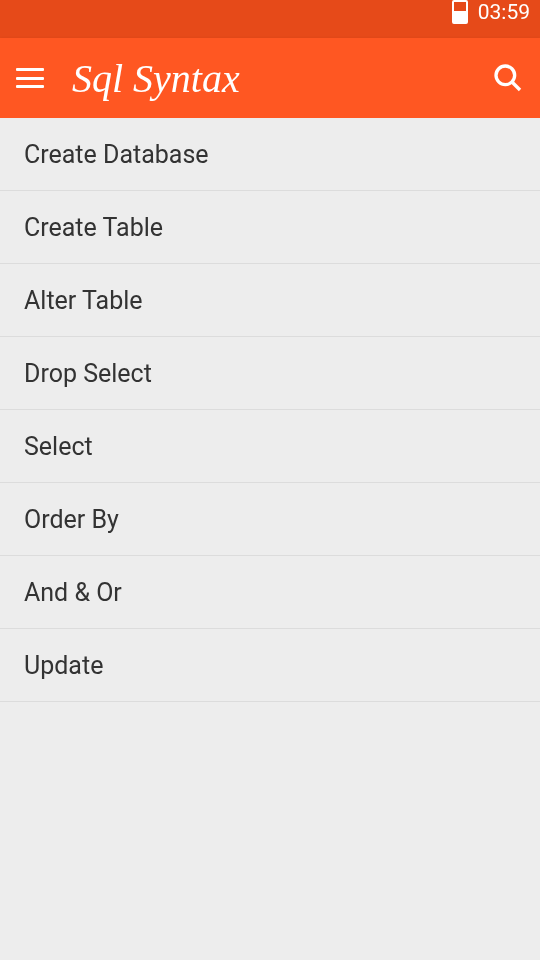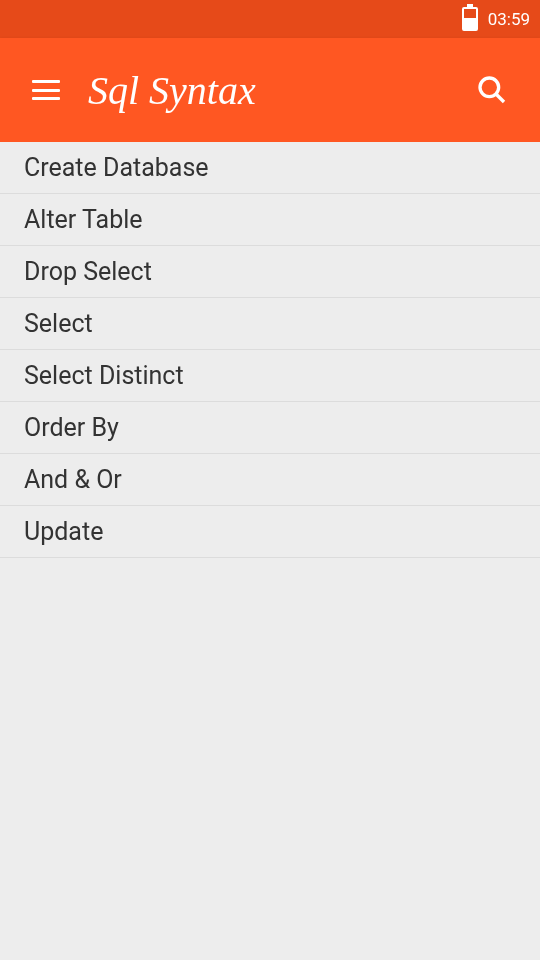--- a/index.html
+++ b/index.html
@@ -11,25 +11,25 @@
       width: 540px;
       height: 960px;
       overflow: hidden;
       font-family: Roboto, Arial, sans-serif;
       background: #ededed;
     }
     .status-bar {
       height: 38px;
       background: #e64a19;
       display: flex;
-      align-items: center;
+      align-items: flex-start;
       justify-content: flex-end;
       padding-right: 10px;
       color: white;
-      font-size: 17px;
+      font-size: 21px;
       font-weight: 400;
     }
     .battery-icon {
       width: 16px;
       height: 24px;
       border: 2px solid white;
       border-radius: 2px;
       position: relative;
       margin-right: 10px;
       display: flex;
@@ -43,25 +43,25 @@
       width: 6px;
       height: 3px;
       background: white;
     }
     .battery-fill {
       width: 100%;
       height: 55%;
       background: white;
     }
     .app-bar {
-      height: 104px;
+      height: 80px;
       background: #ff5722;
       display: flex;
       align-items: center;
-      padding: 0 32px;
+      padding: 0 16px;
       box-shadow: 0 2px 4px rgba(0,0,0,0.2);
     }
     .menu-icon {
       width: 28px;
       height: 20px;
       cursor: pointer;
       display: flex;
       flex-direction: column;
       justify-content: space-between;
       margin-right: 28px;
@@ -87,21 +87,21 @@
     }
     .search-icon svg {
       width: 100%;
       height: 100%;
     }
     .list {
       height: calc(960px - 38px - 84px);
       overflow-y: hidden;
     }
     .list-item {
-      height: 52px;
+      height: 73px;
       display: flex;
       align-items: center;
       padding-left: 24px;
       font-size: 25px;
       color: #333;
       background: #ededed;
       border-bottom: 1px solid #dcdcdc;
       cursor: pointer;
     }
     .list-item:first-child {
@@ -131,30 +131,30 @@
       <line x1="15" y1="15" x2="21" y2="21"></line>
     </svg>
   </div>
 </div>
 
 <div class="list">
   <div class="list-item">
       <span>Create Database</span>
     </div>
   <div class="list-item">
+      <span>Create Table</span>
+    </div>
+  <div class="list-item">
       <span>Alter Table</span>
     </div>
   <div class="list-item">
       <span>Drop Select</span>
     </div>
   <div class="list-item">
       <span>Select</span>
-    </div>
-  <div class="list-item">
-      <span>Select Distinct</span>
     </div>
   <div class="list-item">
       <span>Order By</span>
     </div>
   <div class="list-item">
       <span>And &amp; Or</span>
     </div>
   <div class="list-item">
       <span>Update</span>
     </div>

